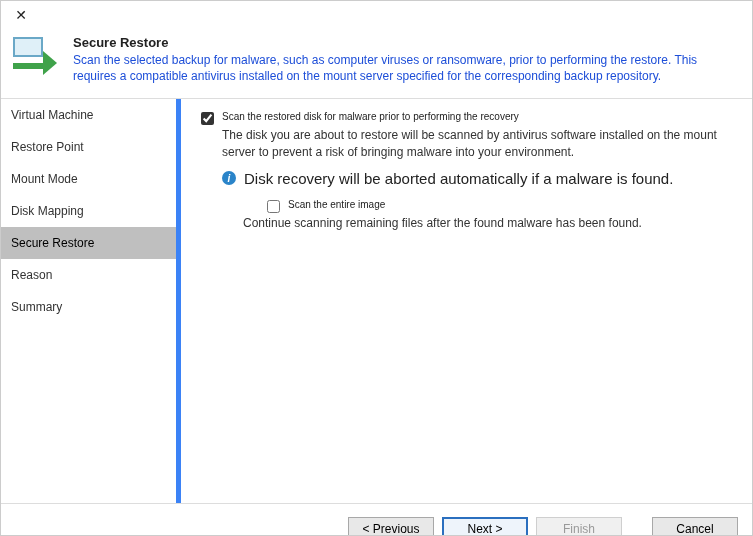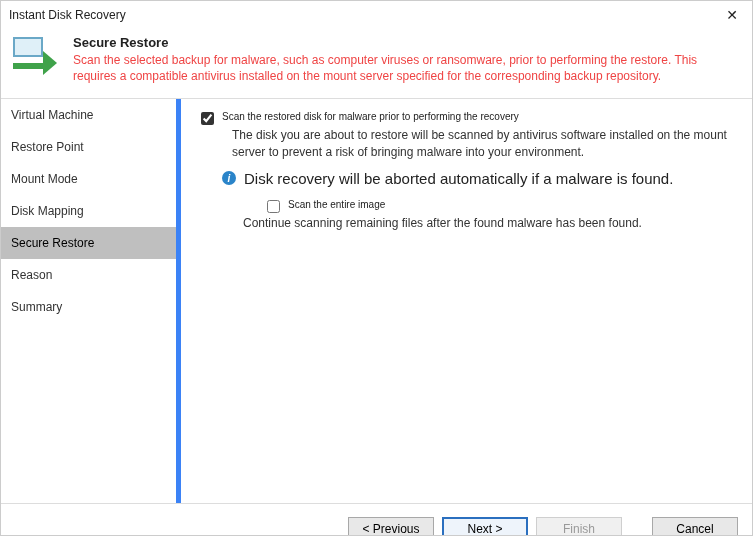--- a/index.html
+++ b/index.html
@@ -58,21 +58,21 @@
 .header-icon .arrow {
   width: 0; height: 0;
   border-top: 12px solid transparent;
   border-bottom: 12px solid transparent;
   border-left: 14px solid #3fa24a;
   position: absolute;
   top: 14px; left: 30px;
 }
 .header-text { flex: 1; }
 .header-text h1 { font-size: 13px; font-weight: 700; margin-bottom: 2px; }
-.header-text p { font-size: 12px; color: #ef4444; line-height: 1.35; }
+.header-text p { font-size: 12px; color: #1d4ed8; line-height: 1.35; }
 
 .main {
   display: flex;
   height: 404px;
 }
 .sidebar {
   width: 180px;
   flex: 0 0 180px;
   border-right: 5px solid #3b82f6;
 }
@@ -98,21 +98,21 @@
 }
 .opt-row input[type=checkbox] {
   width: 13px; height: 13px;
   margin-top: 1px;
   accent-color: #333;
 }
 .opt-label { font-size: 10px; }
 .opt-desc {
   font-size: 12px;
   color: #333;
-  margin-left: 31px;
+  margin-left: 21px;
   line-height: 1.35;
   margin-bottom: 10px;
 }
 .info-row {
   display: flex;
   align-items: center;
   gap: 8px;
   margin-left: 21px;
   margin-bottom: 12px;
 }
@@ -158,21 +158,20 @@
   border-color: #cfcfcf;
   background: #f0f0f0;
   cursor: default;
 }
 .gap { width: 14px; }
 </style>
 </head>
 <body>
 
 <div class="titlebar">
-  <span class="title">Instant Disk Recovery</span>
   <span class="close">✕</span>
 </div>
 
 <div class="header">
   <div class="header-icon">
     <div class="monitor"></div>
     <div class="base"></div>
     <div class="arrow"></div>
   </div>
   <div class="header-text">

